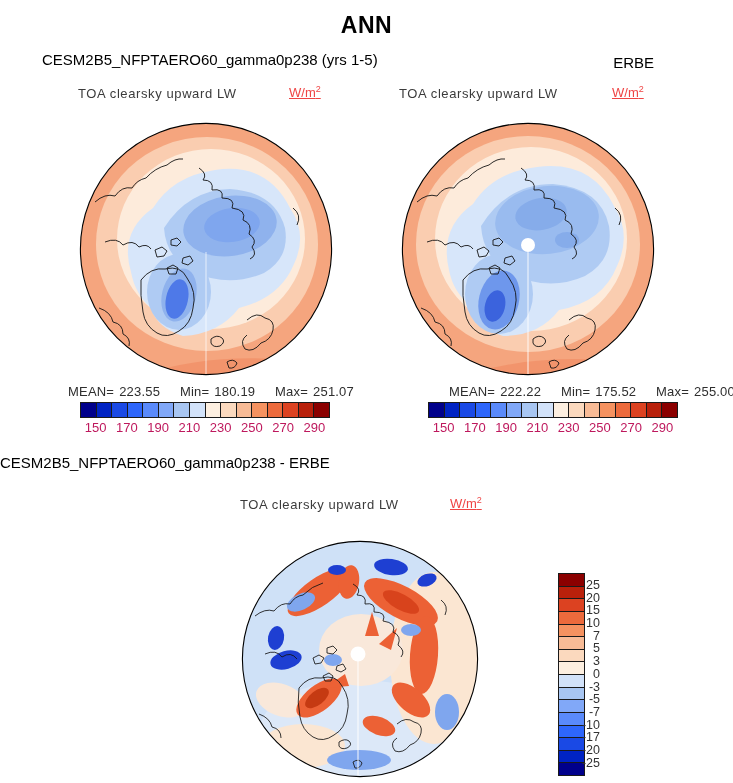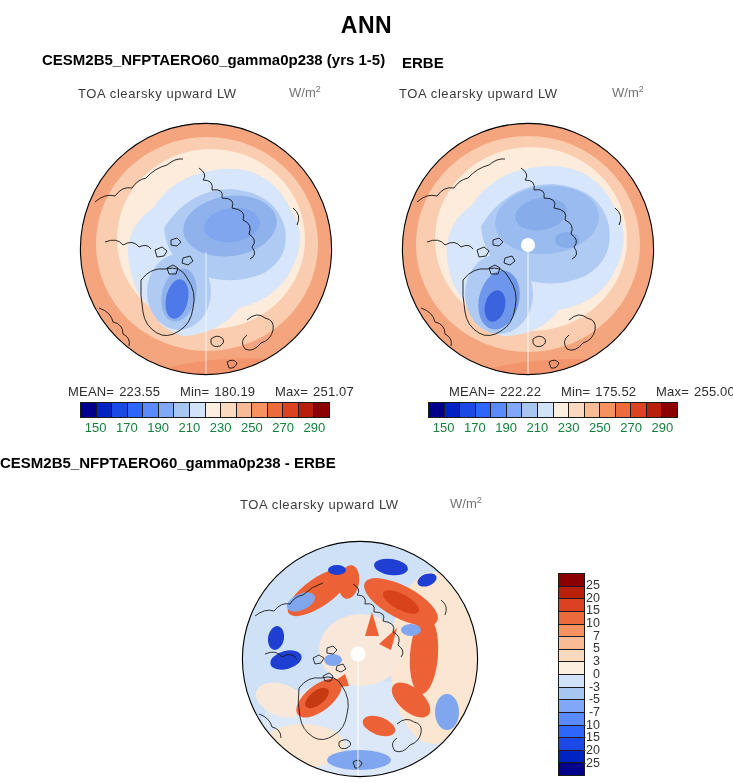--- a/index.html
+++ b/index.html
@@ -1,36 +1,36 @@
 <!DOCTYPE html>
 <html><head>
 <meta charset="utf-8">
 <style>
   html,body{margin:0;padding:0;background:#ffffff;}
   .fig{position:relative;width:733px;height:783px;background:#fff;
        font-family:"Liberation Sans", sans-serif;color:#000;overflow:hidden;}
   .abs{position:absolute;}
   .main-title{top:12px;left:0;width:733px;text-align:center;
               font-size:23px;font-weight:bold;letter-spacing:.5px;}
-  .panel-header{font-size:15px;font-weight:bold;white-space:nowrap;}
+  .panel-header{font-size:15px;font-weight:normal;white-space:nowrap;}
   .hdr-model{left:42px;top:51px;}
-  .hdr-obs{left:402px;top:54px;width:252px;text-align:left;}
+  .hdr-obs{left:402px;top:54px;width:252px;text-align:right;}
   .hdr-diff{left:0;top:454px;width:733px;text-align:left;}
   .field-label{font-size:13px;color:#3b3b3b;letter-spacing:.6px;white-space:nowrap;}
-  .units{font-size:13px;color:#737373;}
+  .units{font-size:13px;color:#ef4444;text-decoration:underline;}
   .units sup{font-size:9px;}
   .stats{font-size:13px;color:#2e2e2e;white-space:nowrap;letter-spacing:.2px;}
   .stats .grp{margin-right:16px;}
   .stats .lbl{margin-right:5px;}
   .map{display:block;}
   
   .hbar{display:flex;width:250px;height:16px;border:1px solid #1a1a1a;box-sizing:border-box;}
   .hbar .cell{flex:1;}
   .hbar .cell + .cell{border-left:1px solid #1a1a1a;}
-  .hticks{display:flex;width:250px;font-size:13px;color:#15803d;}
+  .hticks{display:flex;width:250px;font-size:13px;color:#be185d;}
   .hticks .tick{flex:1;text-align:center;}
   
   .vbar{display:flex;flex-direction:column;width:27px;height:203px;
         border:1px solid #1a1a1a;box-sizing:border-box;}
   .vbar .cell{flex:1;}
   .vbar .cell + .cell{border-top:1px solid #1a1a1a;}
   .vticks{display:flex;flex-direction:column;width:34px;font-size:12.5px;color:#333;}
   .vticks .tick{height:12.69px;line-height:12.69px;text-align:right;}
 </style>
 </head>
@@ -300,18 +300,18 @@
       <div class="tick">15</div>
       <div class="tick">10</div>
       <div class="tick">7</div>
       <div class="tick">5</div>
       <div class="tick">3</div>
       <div class="tick">0</div>
       <div class="tick">-3</div>
       <div class="tick">-5</div>
       <div class="tick">-7</div>
       <div class="tick">-10</div>
-      <div class="tick">-15</div>
+      <div class="tick">-17</div>
       <div class="tick">-20</div>
       <div class="tick">-25</div>
     </div>
 
 </div>
 
 </body></html>

